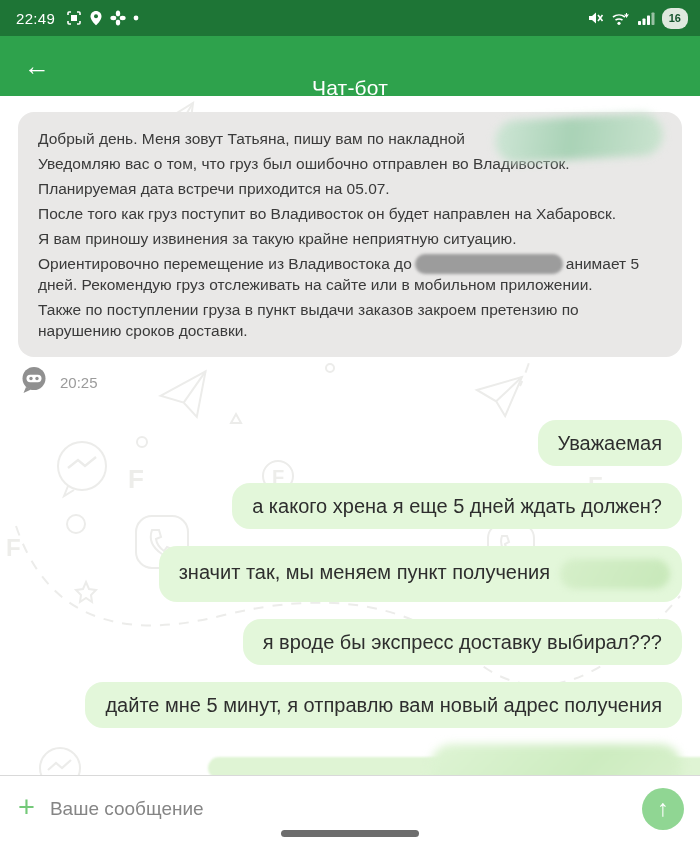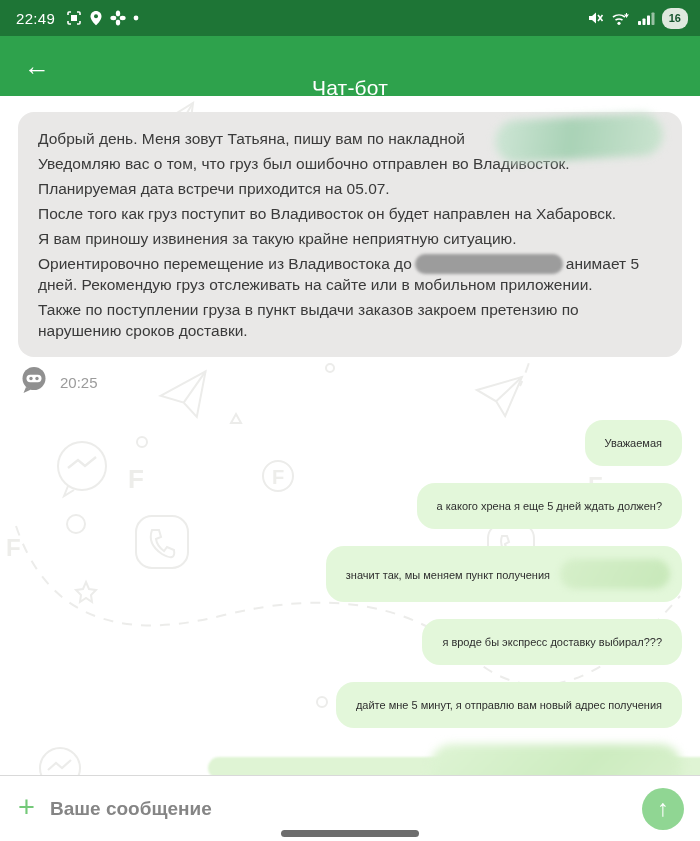--- a/index.html
+++ b/index.html
@@ -49,21 +49,21 @@
   .redact-gray{
     display:inline-block;width:148px;height:20px;border-radius:10px;
     background:#9c9c9c;filter:blur(1.5px);vertical-align:-5px;margin:0 3px;
   }
   .bot-meta{display:flex;align-items:center;gap:10px;margin:9px 18px 0;height:32px;}
   .bot-time{color:#9b9b9b;font-size:15px;}
   
   .user-row{display:flex;justify-content:flex-end;margin:17px 18px 0;}
   .user-row.first{margin-top:22px;}
   .user-bubble{
-    background:#e3f7da;border-radius:18px;padding:13px 20px;font-size:11px;
+    background:#e3f7da;border-radius:18px;padding:13px 20px;font-size:20px;
     color:#2e2e2e;max-width:560px;line-height:20px;
   }
   .redact-green-inline{
     display:inline-block;width:110px;height:30px;border-radius:15px;
     background:linear-gradient(120deg,#d6efca,#c7e8b9);filter:blur(3px);
     vertical-align:-10px;margin-left:10px;margin-right:-8px;
   }
   .user-bubble.blurred{
     width:212px;height:24px;border-radius:22px;
     background:linear-gradient(135deg,#def4d4 0%,#cdecc0 60%,#d9f1cd 100%);
@@ -73,21 +73,21 @@
   .partial-band{
     position:absolute;left:208px;right:-8px;bottom:-4px;height:22px;
     background:#dff4d4;border-radius:14px 0 0 14px;filter:blur(1px);
   }
   
   .inputbar{
     position:absolute;left:0;right:0;bottom:0;height:66px;background:#fff;
     border-top:1px solid #d9d9d9;display:flex;align-items:center;box-sizing:border-box;
   }
   .plus-btn{color:#74c979;font-size:29px;font-weight:400;margin:0 15px 2px 18px;line-height:1;cursor:pointer;}
-  .msg-placeholder{color:#858585;font-size:19px;flex:1;cursor:text;font-weight:bold;}
+  .msg-placeholder{color:#858585;font-size:19px;flex:1;cursor:text;}
   .send-btn{
     width:42px;height:42px;border-radius:50%;background:#90d693;color:#fff;
     display:flex;align-items:center;justify-content:center;font-size:23px;
     font-weight:bold;margin-right:16px;cursor:pointer;
   }
   .nav-pill{
     position:absolute;left:50%;bottom:4px;transform:translateX(-50%);
     width:138px;height:7px;border-radius:4px;background:#6d6d6d;
   }
 </style>

